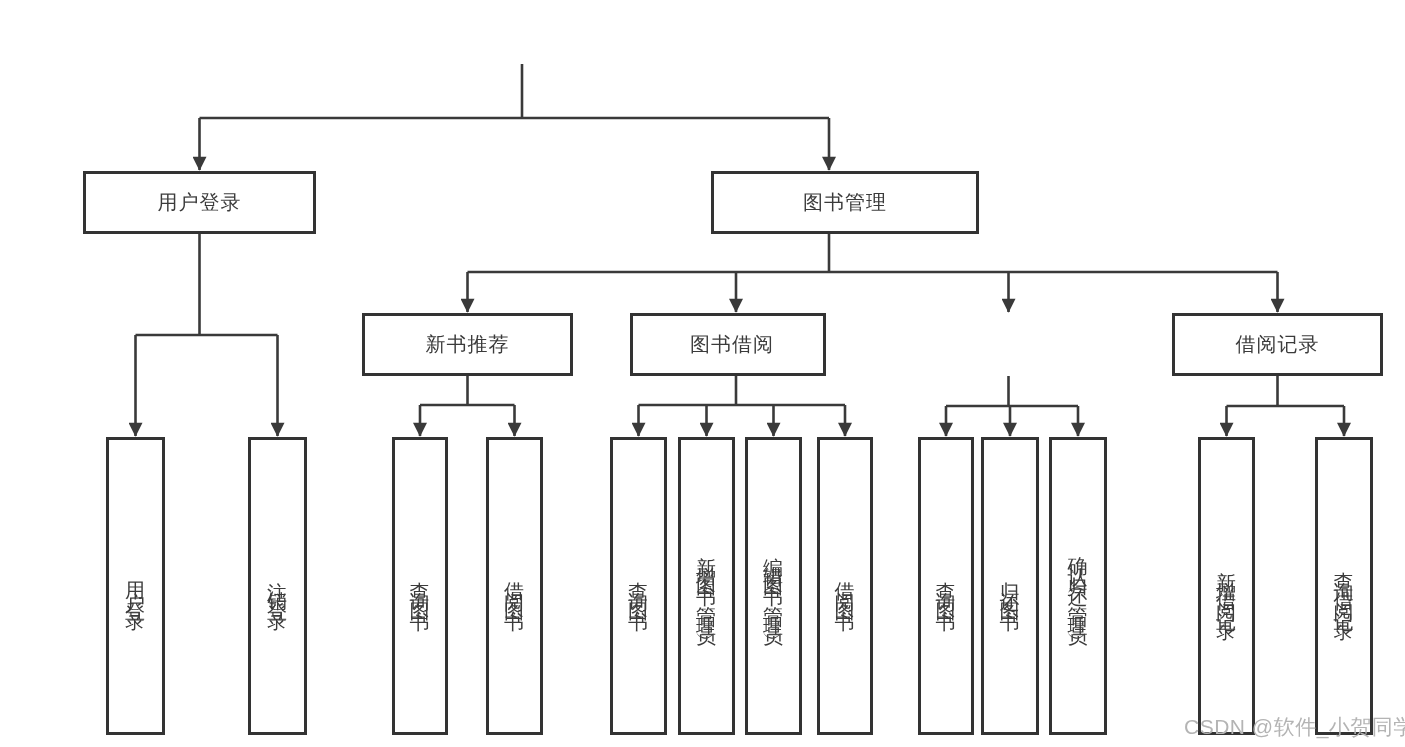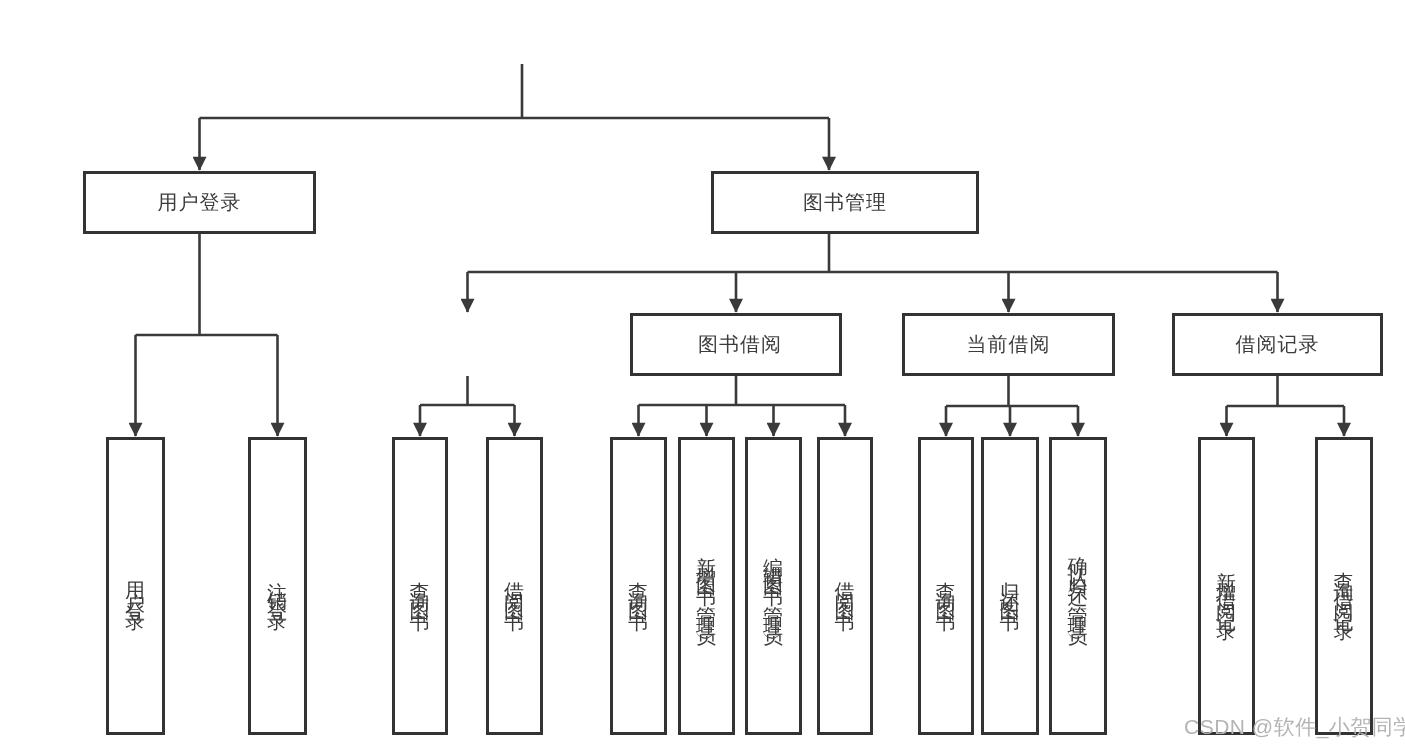--- a/index.html
+++ b/index.html
@@ -121,25 +121,25 @@
   </svg>
 
 
   <div class="box lvl2" style="left:83px;top:171px;width:233px;">
     <span>用户登录</span>
   </div>
   <div class="box lvl2" style="left:711px;top:171px;width:268px;">
     <span>图书管理</span>
   </div>
 
-  <div class="box lvl3" style="left:630px;top:313px;width:212px;padding-left:8px;">
+  <div class="box lvl3" style="left:362px;top:313px;width:211px;">
+    <span>新书推荐</span>
+  </div>
+  <div class="box lvl3" style="left:630px;top:313px;width:196px;padding-left:8px;">
     <span>图书借阅</span>
-  </div>
-  <div class="box lvl3" style="left:902px;top:313px;width:213px;">
-    <span>当前借阅</span>
   </div>
   <div class="box lvl3" style="left:1172px;top:313px;width:211px;font-family:Liberation Mono, monospace;">
     <span>借阅记录</span>
   </div>
 
   <div class="box leaf" style="left:106px;width:59px;">
     <span class="vtext">用户登录</span>
   </div>
   <div class="box leaf" style="left:248px;width:59px;">
     <span class="vtext">注销登录</span>

